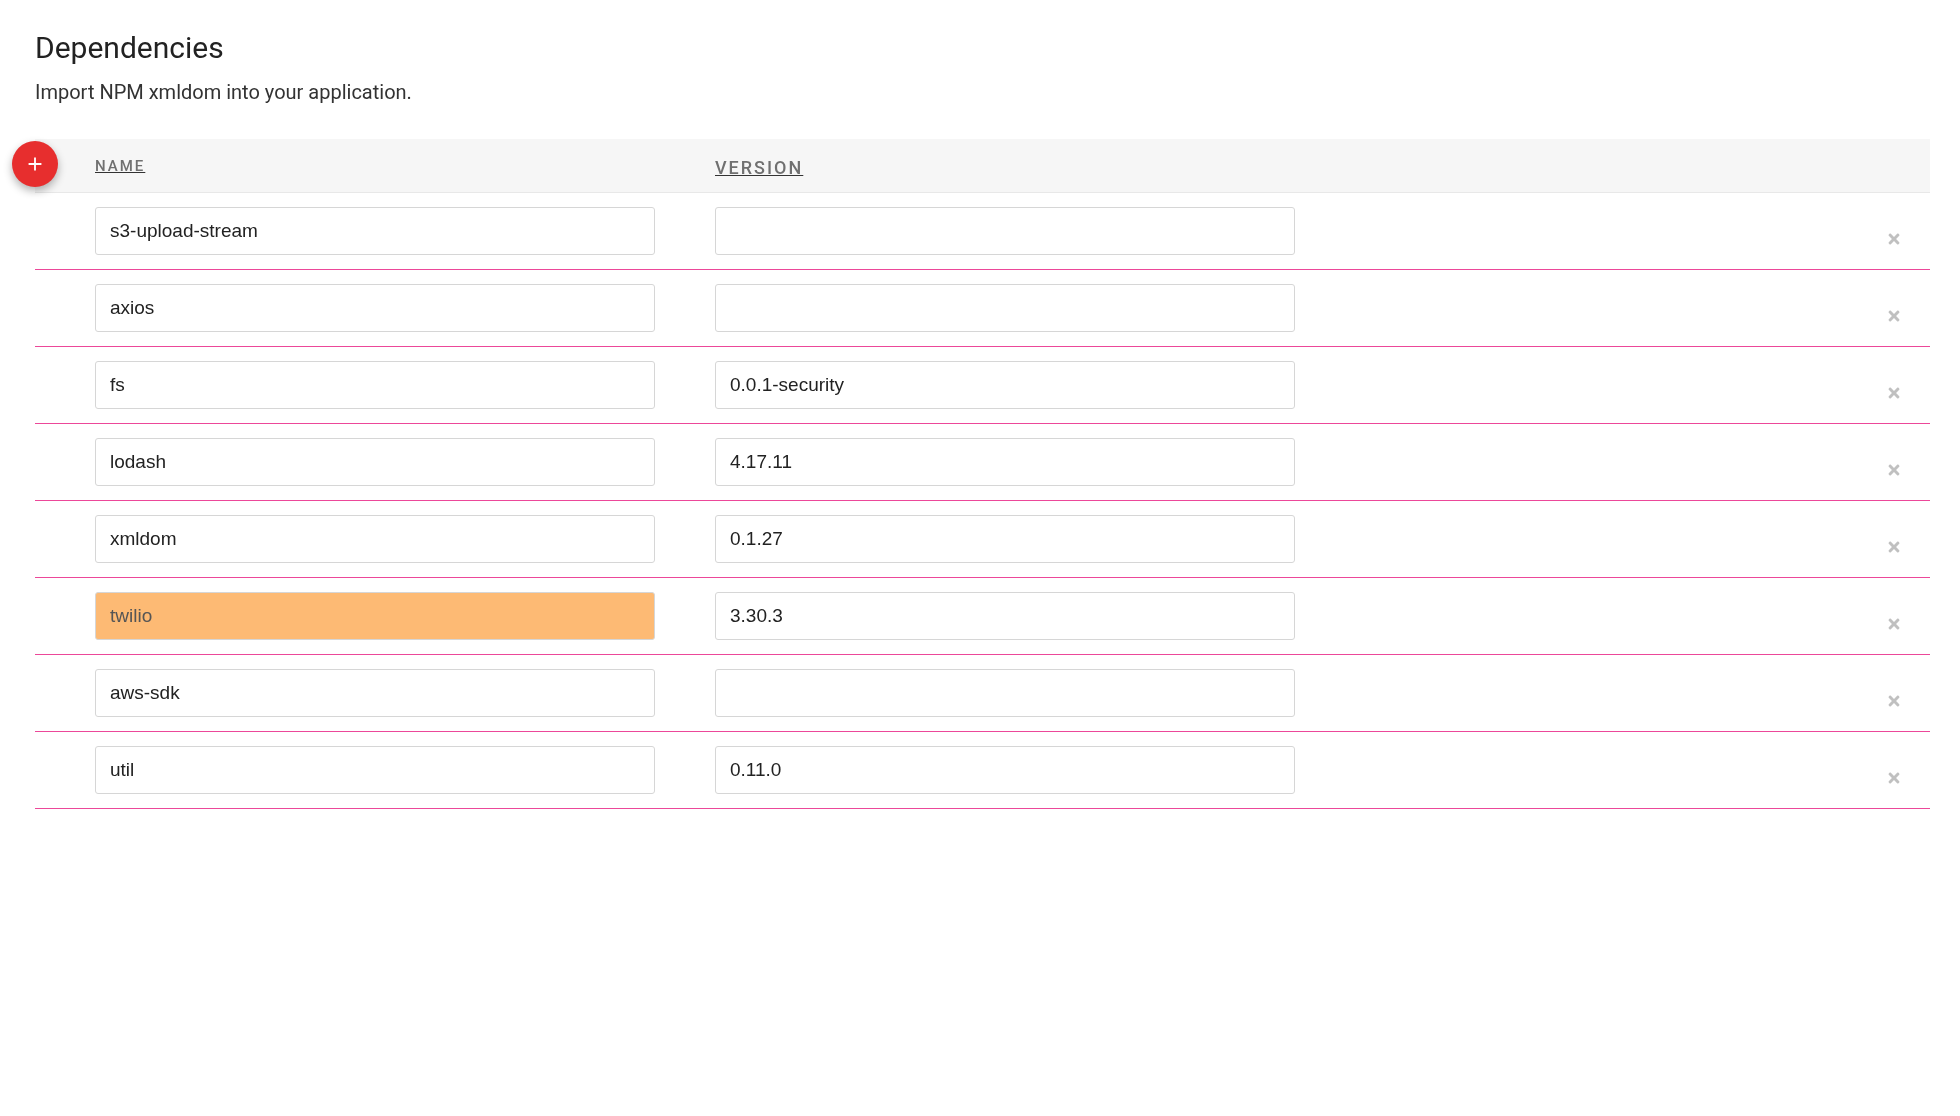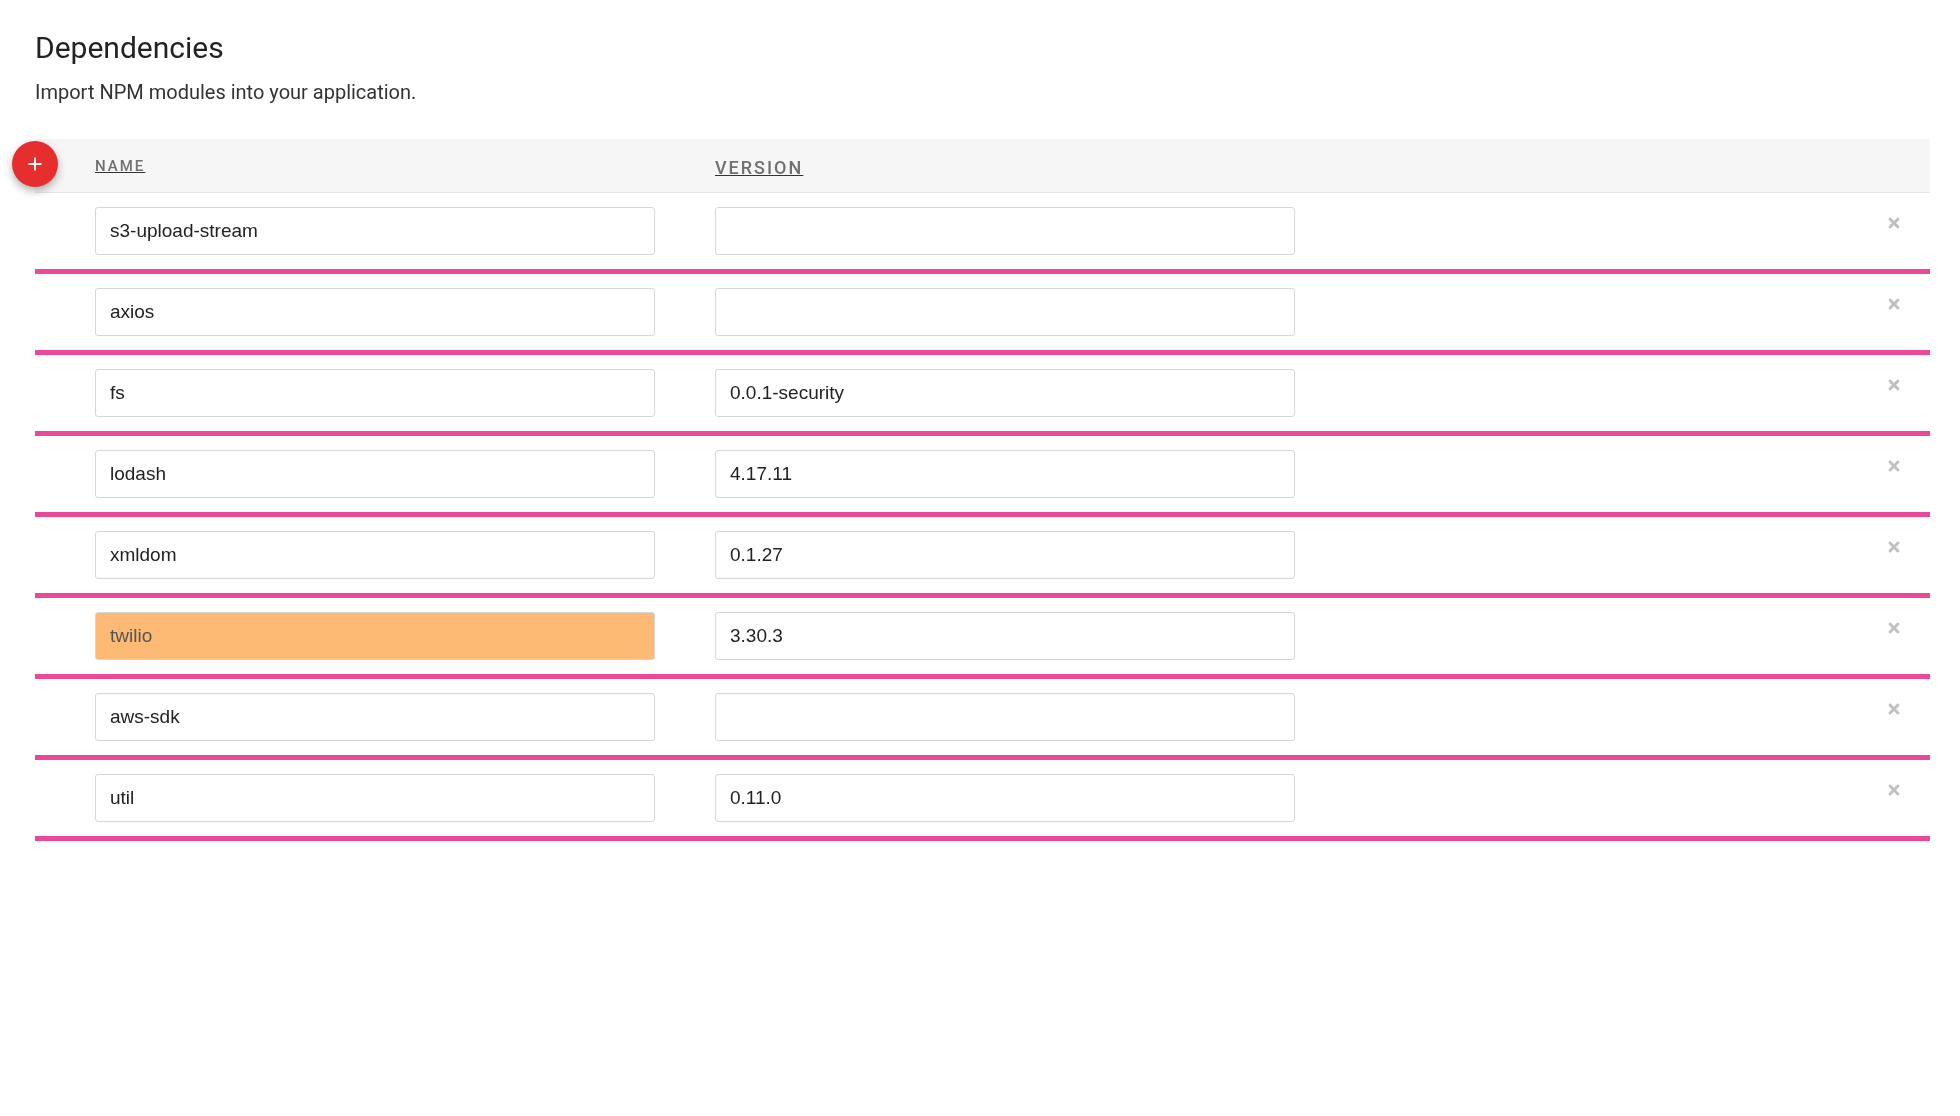--- a/index.html
+++ b/index.html
@@ -71,23 +71,23 @@
     .col-version {
       width: 640px;
       padding-left: 60px;
       font-size: 18px;
       letter-spacing: 2px;
       color: #707070;
       font-weight: 500;
     }
     .dep-row {
       display: flex;
-      align-items: flex-start;
+      align-items: flex-end;
       padding: 14px 0;
-      border-bottom: 5px solid #ec4899;
+      border-bottom: 1px solid #ec4899;
     }
     .dep-row .input-name-wrap {
       width: 620px;
       padding-left: 60px;
     }
     .dep-row .input-version-wrap {
       width: 640px;
       padding-left: 60px;
     }
     .dep-row input[type="text"] {
@@ -123,21 +123,21 @@
     .delete-btn svg {
       width: 16px;
       height: 16px;
       fill: #c0c0c0;
     }
   </style>
 </head>
 <body>
 
 <h2 class="section-title">Dependencies</h2>
-<p class="section-desc">Import NPM modules into your application.</p>
+<p class="section-desc">Import NPM xmldom into your application.</p>
 
 <div class="deps-container">
   <button class="add-btn">
     <svg viewBox="0 0 24 24">
         <path d="M19 13h-6v6h-2v-6H5v-2h6V5h2v6h6v2z"></path>
       </svg>
   </button>
 
   <div class="table-header">
     <div class="col-name">NAME</div>

